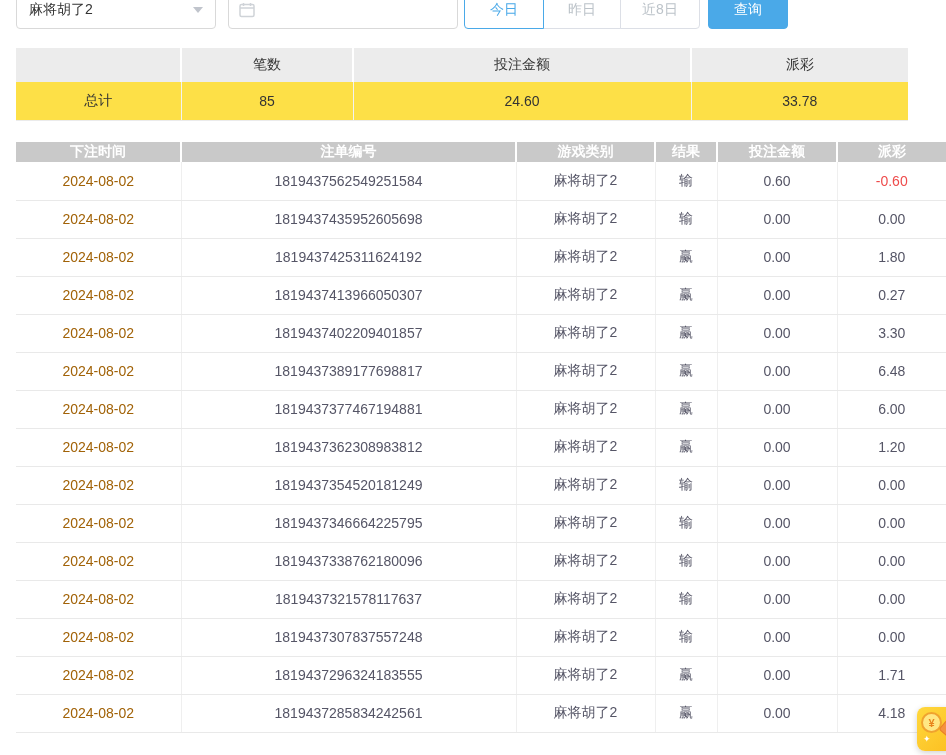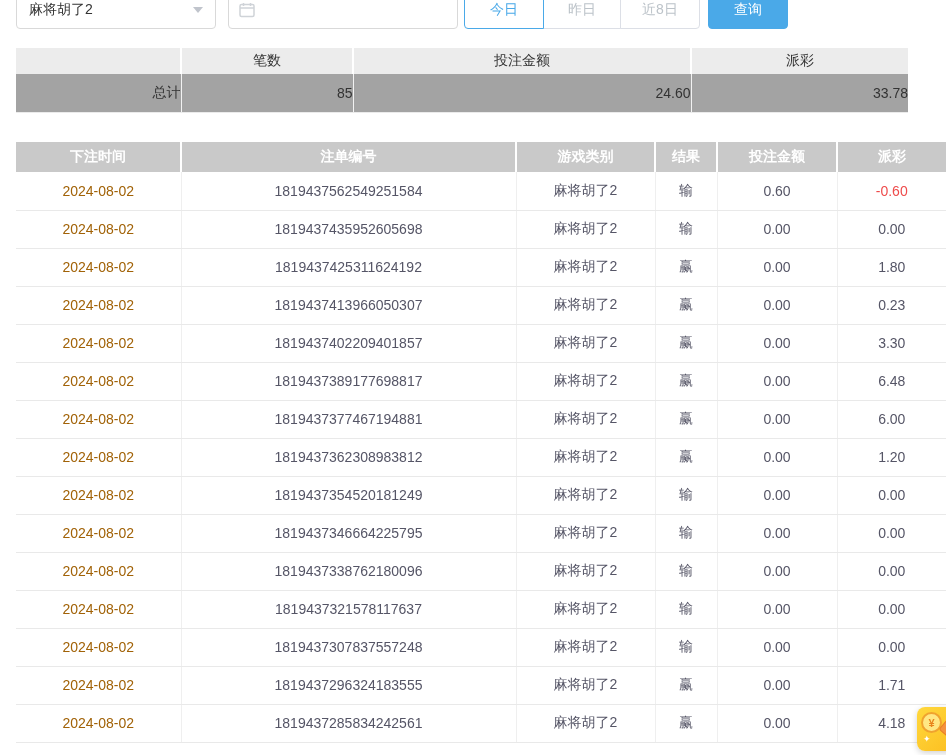--- a/index.html
+++ b/index.html
@@ -53,39 +53,39 @@
     background:#4aa9e8; border:1px solid #4aa9e8; border-radius:4px;
     color:#fff; font-size:14px; cursor:pointer; font-family:inherit;
   }
 
   
   table { border-collapse:collapse; table-layout:fixed; }
   .summary {
     position:absolute; top:48px; left:16px; width:892px;
   }
   .summary th {
-    background:#ececec; height:26px; font-weight:normal;
+    background:#ececec; height:34px; font-weight:normal;
     color:#333; border-right:2px solid #fff; text-align:center;
   }
   .summary th:last-child { border-right:none; }
   .summary td {
-    height:38px; text-align:right; color:#333;
+    height:38px; text-align:center; color:#333;
     border-bottom:1px solid #ebebeb; border-right:1px solid #f2f2f2;
-    background:#a3a3a3;
+    background:#fde047;
   }
   .summary td:last-child { border-right:none; }
   .summary col.c1 { width:165px; } .summary col.c2 { width:172px; }
   .summary col.c3 { width:338px; } .summary col.c4 { width:217px; }
 
   
   .records {
     position:absolute; top:142px; left:16px; width:930px;
   }
   .records th {
-    background:#c9c9c9; color:#fff; font-weight:bold; height:30px;
+    background:#c9c9c9; color:#fff; font-weight:bold; height:20px;
     border-right:2px solid #fff; text-align:center; font-size:14px;
   }
   .records th:last-child { border-right:none; }
   .records td {
     height:38px; text-align:center; color:#556;
     border-bottom:1px solid #e9e9e9; border-right:1px solid #efefef;
     background:#fff;
   }
   .records td:last-child { border-right:none; }
   .records td.c-time { color:#a16207; }
@@ -217,21 +217,21 @@
         <td class="c-bet">0.00</td>
         <td class="c-payout">1.80</td>
       </tr>
 
       <tr>
         <td class="c-time">2024-08-02</td>
         <td class="c-order">1819437413966050307</td>
         <td class="c-game">麻将胡了2</td>
         <td class="c-result">赢</td>
         <td class="c-bet">0.00</td>
-        <td class="c-payout">0.23</td>
+        <td class="c-payout">0.27</td>
       </tr>
 
       <tr>
         <td class="c-time">2024-08-02</td>
         <td class="c-order">1819437402209401857</td>
         <td class="c-game">麻将胡了2</td>
         <td class="c-result">赢</td>
         <td class="c-bet">0.00</td>
         <td class="c-payout">3.30</td>
       </tr>

